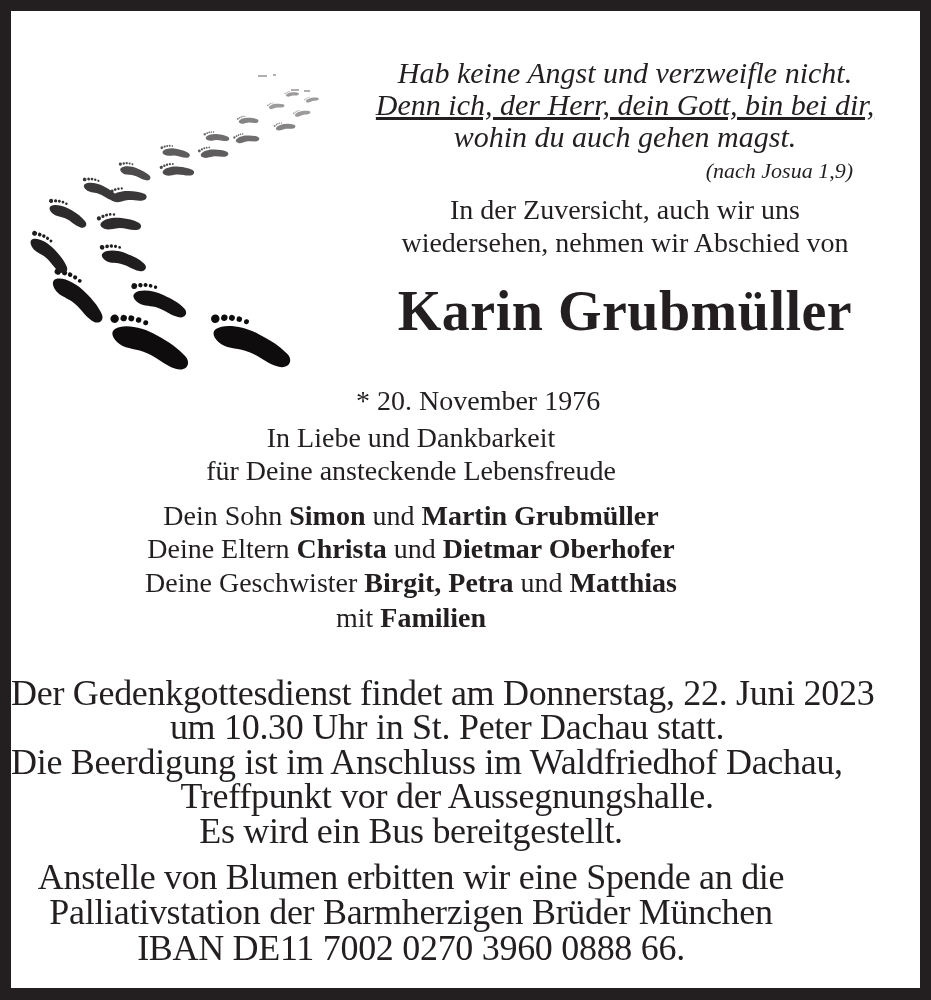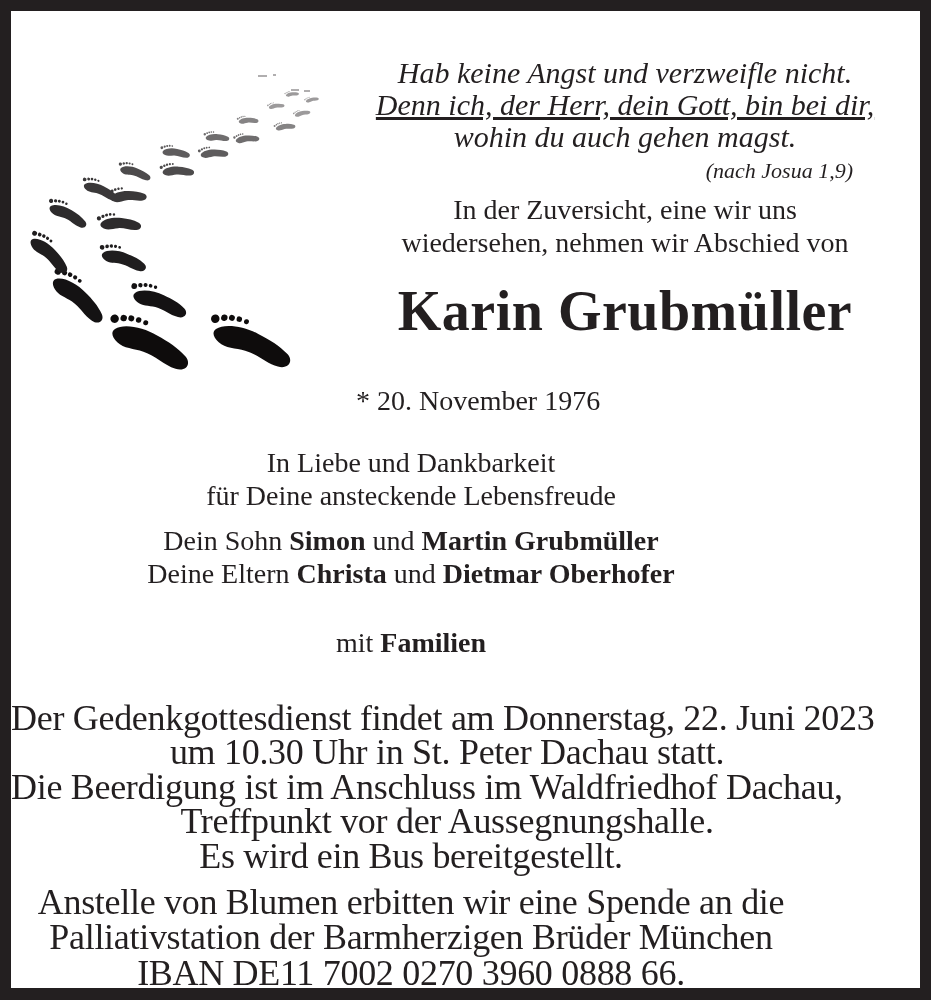--- a/index.html
+++ b/index.html
@@ -33,21 +33,21 @@
     font-weight: bold; font-size: 56px; text-align: center;
     left: 330px; width: 568px; letter-spacing: 0.5px;
   }
   .dates {
     font-family: "Liberation Serif", "DejaVu Serif", serif;
     font-size: 28px; left: 345px; width: 500px;
     display: flex; justify-content: space-between;
   }
   .body {
     font-family: "Liberation Serif", "DejaVu Serif", serif;
-    font-size: 28px; text-align: center; left: 0; width: 800px; margin-top: 25px;
+    font-size: 28px; text-align: center; left: 0; width: 800px;
   }
   .body.narrow { font-size: 36px; letter-spacing: -0.3px; }
   b { font-weight: bold; }
   .prints { position: absolute; left: 0; top: 0; width: 330px; height: 360px; }
 </style>
 </head>
 <body>
 
 <div class="card">
 
@@ -111,38 +111,41 @@
       <rect x="280" y="78" width="8" height="2"></rect>
       <rect x="293" y="79" width="6" height="2"></rect>
     </g>
   </svg>
 
   <div class="line quote" style="top:31px;">Hab keine Angst und verzweifle nicht.</div>
   <div class="line quote" style="top:63px;text-decoration:underline;">Denn ich, der Herr, dein Gott, bin bei dir,</div>
   <div class="line quote" style="top:95px;">wohin du auch gehen magst.</div>
   <div class="line cite" style="top:135px;">(nach Josua 1,9)</div>
 
-  <div class="line intro" style="top:185px;">In der Zuversicht, eine wir uns</div>
+  <div class="line intro" style="top:185px;">In der Zuversicht, auch wir uns</div>
   <div class="line intro" style="top:218px;">wiedersehen, nehmen wir Abschied von</div>
 
   <div class="line name" style="top:272px;">Karin Grubmüller</div>
 
   <div class="line dates" style="top:340px;margin-top:36px;">
     <span>* 20. November 1976</span>
   </div>
 
   <div class="line body" style="top:413px;">In Liebe und Dankbarkeit</div>
   <div class="line body" style="top:446px;">für Deine ansteckende Lebensfreude</div>
 
   <div class="line body" style="top:491px;">
     <span>Dein Sohn </span><b>Simon</b><span> und </span><b>Martin Grubmüller</b>
   </div>
   <div class="line body" style="top:524px;">
     <span>Deine Eltern </span><b>Christa</b><span> und </span><b>Dietmar Oberhofer</b>
   </div>
+  <div class="line body" style="top:558px;">
+    <span>Deine Geschwister </span><b>Birgit, Petra</b><span> und </span><b>Matthias</b>
+  </div>
   <div class="line body" style="top:593px;">
     <span>mit </span><b>Familien</b>
   </div>
 
   <div class="line body narrow" style="top:664px;">Der Gedenkgottesdienst findet am Donnerstag, 22. Juni 2023</div>
   <div class="line body narrow" style="top:698px;padding-left:36px;">um 10.30 Uhr in St. Peter Dachau statt.</div>
   <div class="line body narrow" style="top:733px;">Die Beerdigung ist im Anschluss im Waldfriedhof Dachau,</div>
   <div class="line body narrow" style="top:767px;padding-left:36px;">Treffpunkt vor der Aussegnungshalle.</div>
   <div class="line body narrow" style="top:802px;">Es wird ein Bus bereitgestellt.</div>
   <div class="line body narrow" style="top:848px;">Anstelle von Blumen erbitten wir eine Spende an die</div>

